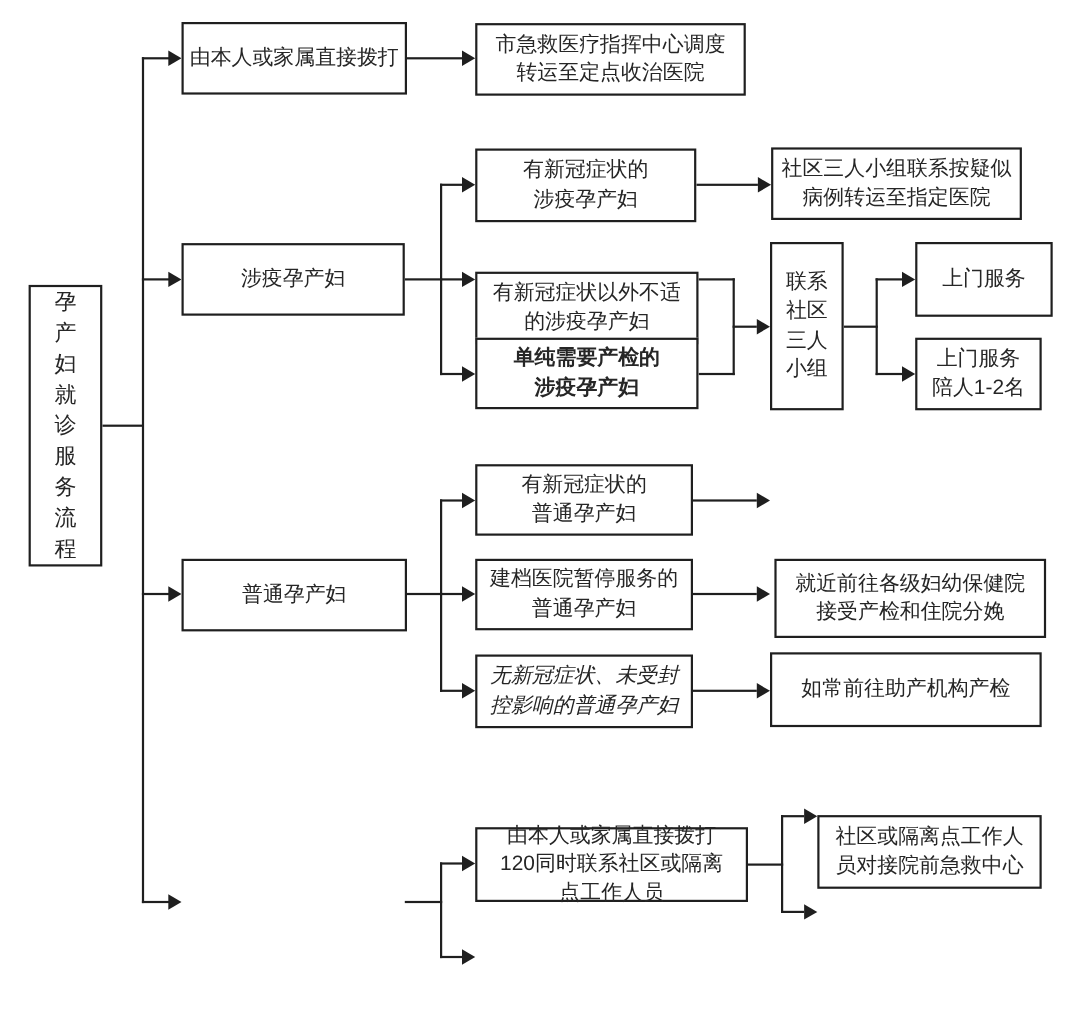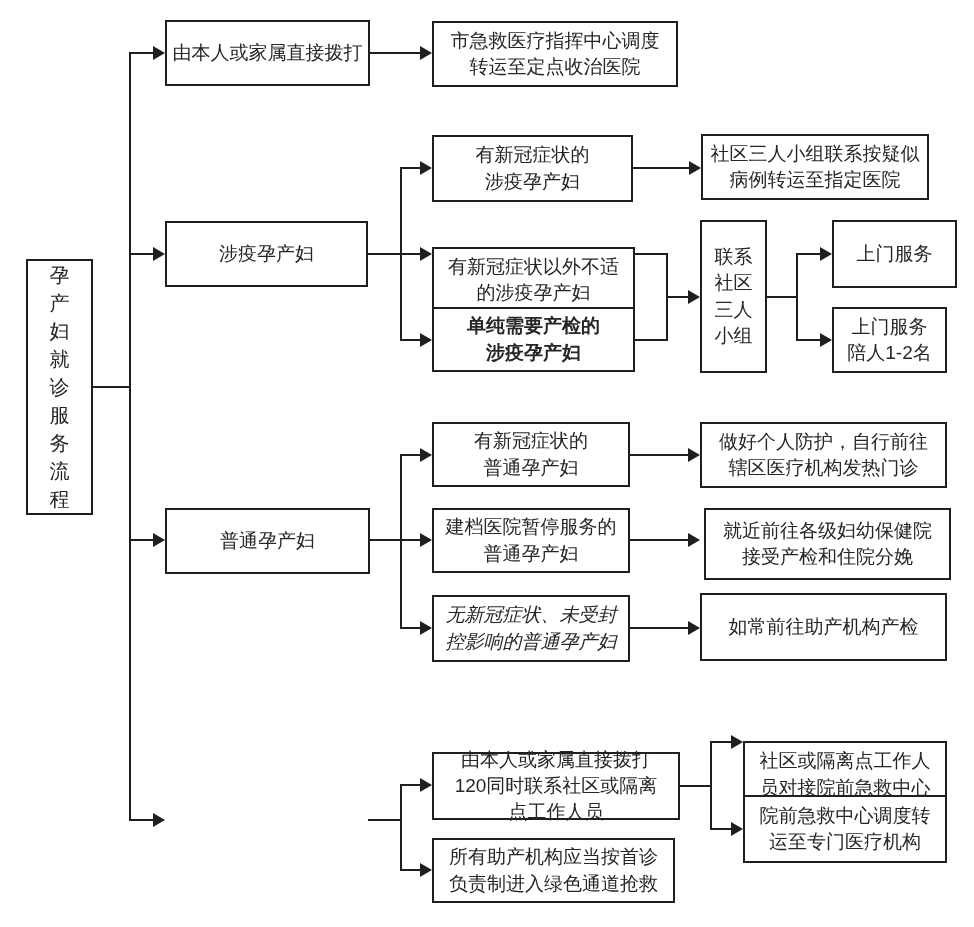--- a/index.html
+++ b/index.html
@@ -135,33 +135,27 @@
 社区
 三人
 小组</div>
   <div class="node" style="left:832px;top:220px;width:125px;height:68px;">上门服务</div>
   <div class="node" style="left:832px;top:307px;width:115px;height:66px;">上门服务
 陪人1-2名</div>
 
   <div class="node" style="left:165px;top:508px;width:205px;height:66px;">普通孕产妇</div>
   <div class="node" style="left:432px;top:422px;width:198px;height:65px;">有新冠症状的
 普通孕产妇</div>
-  <div class="node" style="left:700px;top:422px;width:247px;height:66px;">做好个人防护，自行前往
-辖区医疗机构发热门诊</div>
   <div class="node" style="left:432px;top:508px;width:198px;height:65px;">建档医院暂停服务的
 普通孕产妇</div>
   <div class="node" style="left:704px;top:508px;width:247px;height:72px;">就近前往各级妇幼保健院
 接受产检和住院分娩</div>
   <div class="node" style="left:432px;top:595px;width:198px;height:67px;font-style:italic;">无新冠症状、未受封
 控影响的普通孕产妇</div>
   <div class="node" style="left:700px;top:593px;width:247px;height:68px;">如常前往助产机构产检</div>
 
   <div class="node" style="left:432px;top:752px;width:248px;height:68px;">由本人或家属直接拨打
 120同时联系社区或隔离
 点工作人员</div>
   <div class="node" style="left:743px;top:709px;width:204px;height:67px;margin-top:32px;">社区或隔离点工作人
 员对接院前急救中心</div>
-  <div class="node" style="left:743px;top:795px;width:204px;height:68px;">院前急救中心调度转
-运至专门医疗机构</div>
-  <div class="node" style="left:432px;top:838px;width:243px;height:65px;">所有助产机构应当按首诊
-负责制进入绿色通道抢救</div>
 
 </div>
 
 </body></html>

